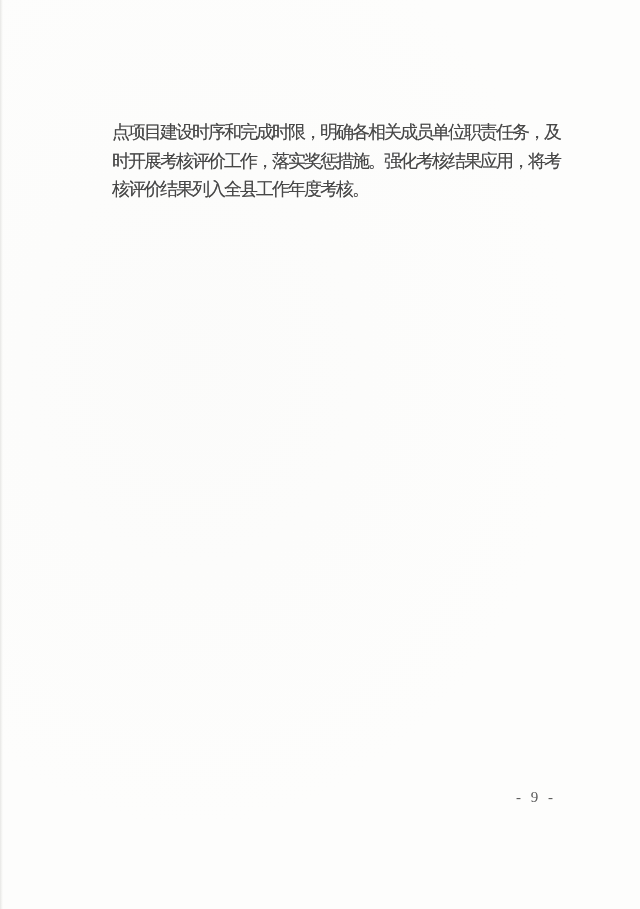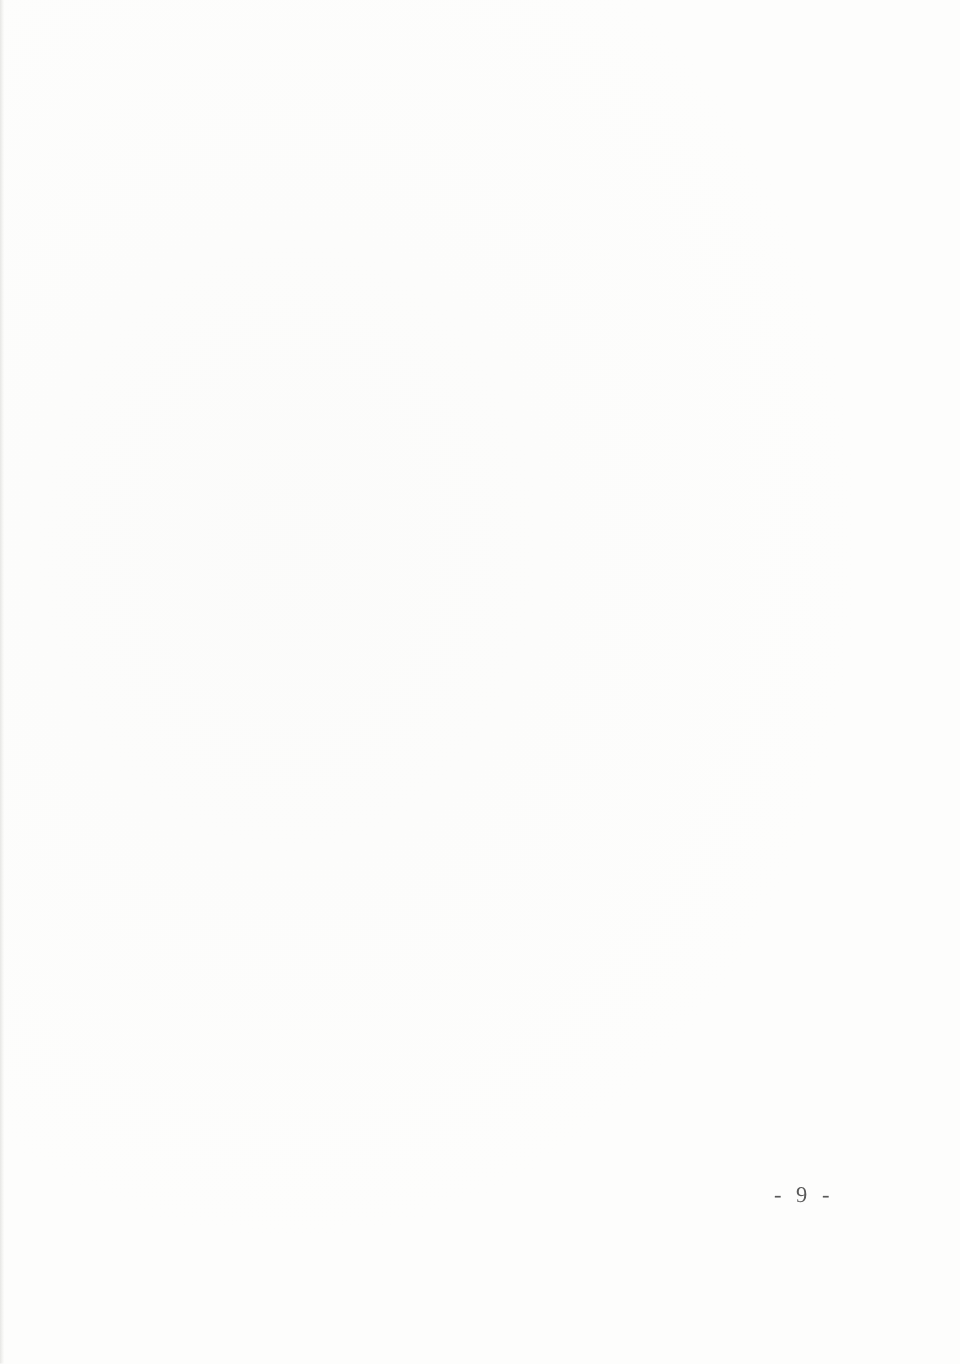--- a/index.html
+++ b/index.html
@@ -56,16 +56,21 @@
     white-space: pre;
   }
 </style>
 </head>
 <body>
 
 <div class="page">
 
   <div class="scan-edge"></div>
 
+  <div class="paragraph">
+    <div class="para-line">点项目建设时序和完成时限，明确各相关成员单位职责任务，及</div>
+    <div class="para-line">时开展考核评价工作，落实奖惩措施。强化考核结果应用，将考</div>
+    <div class="para-line">核评价结果列入全县工作年度考核。</div>
+  </div>
 
   <div class="page-number">- 9 -</div>
 
 </div>
 
 </body></html>

